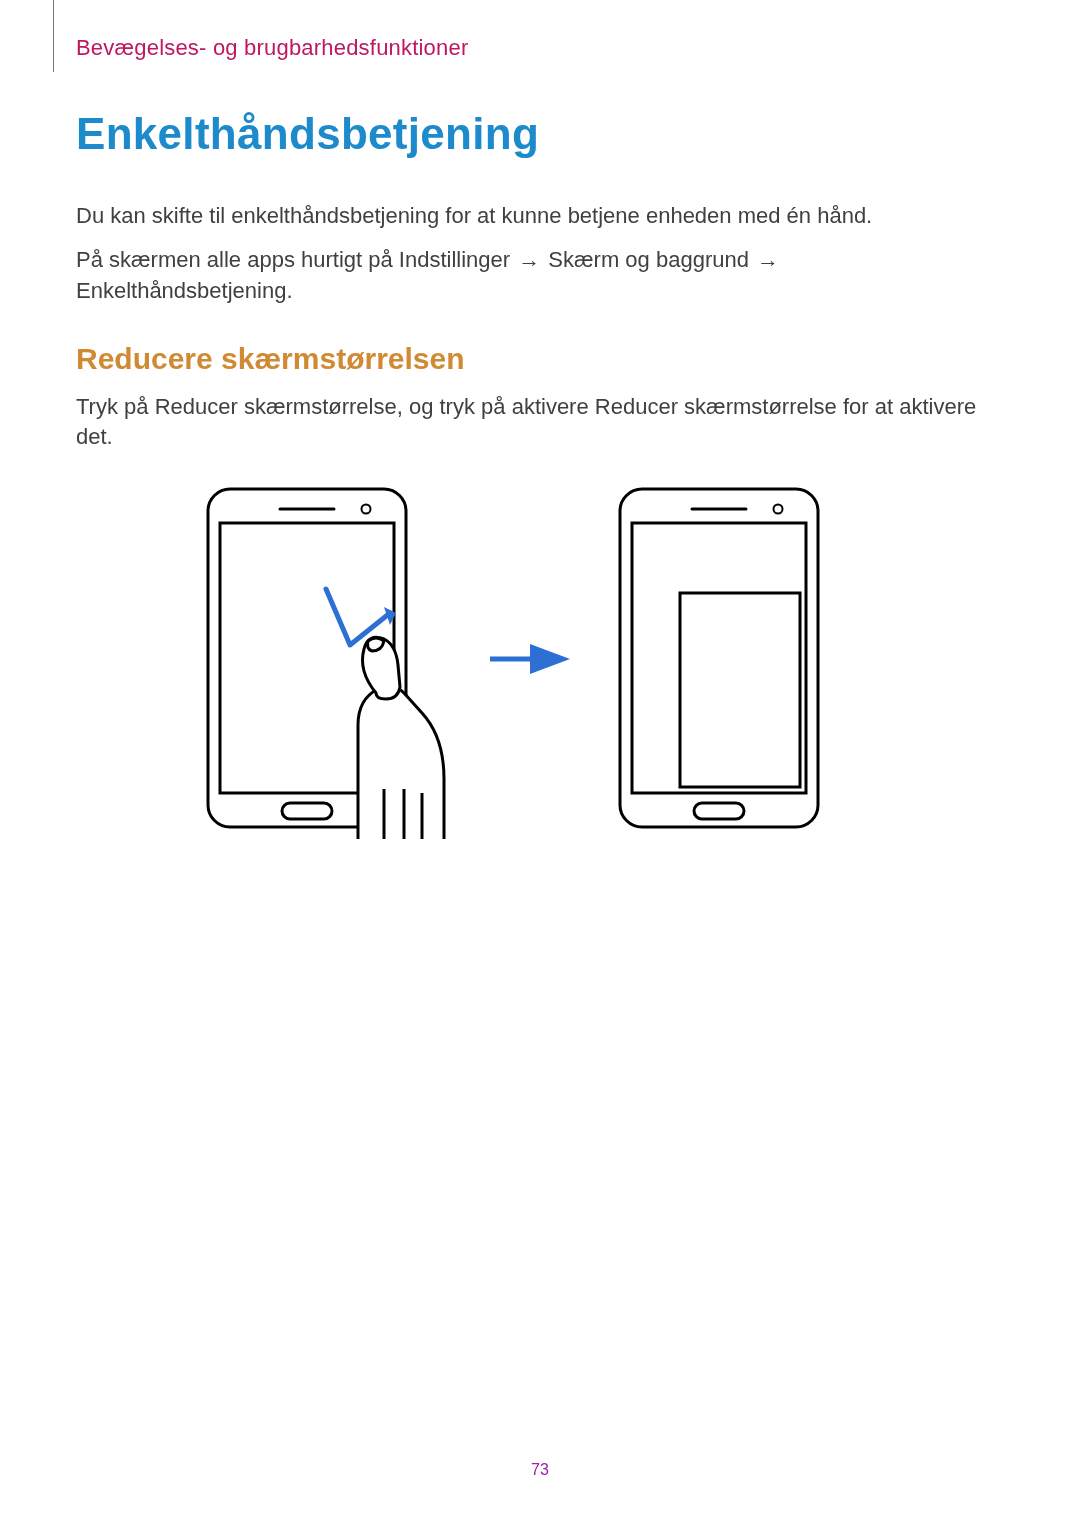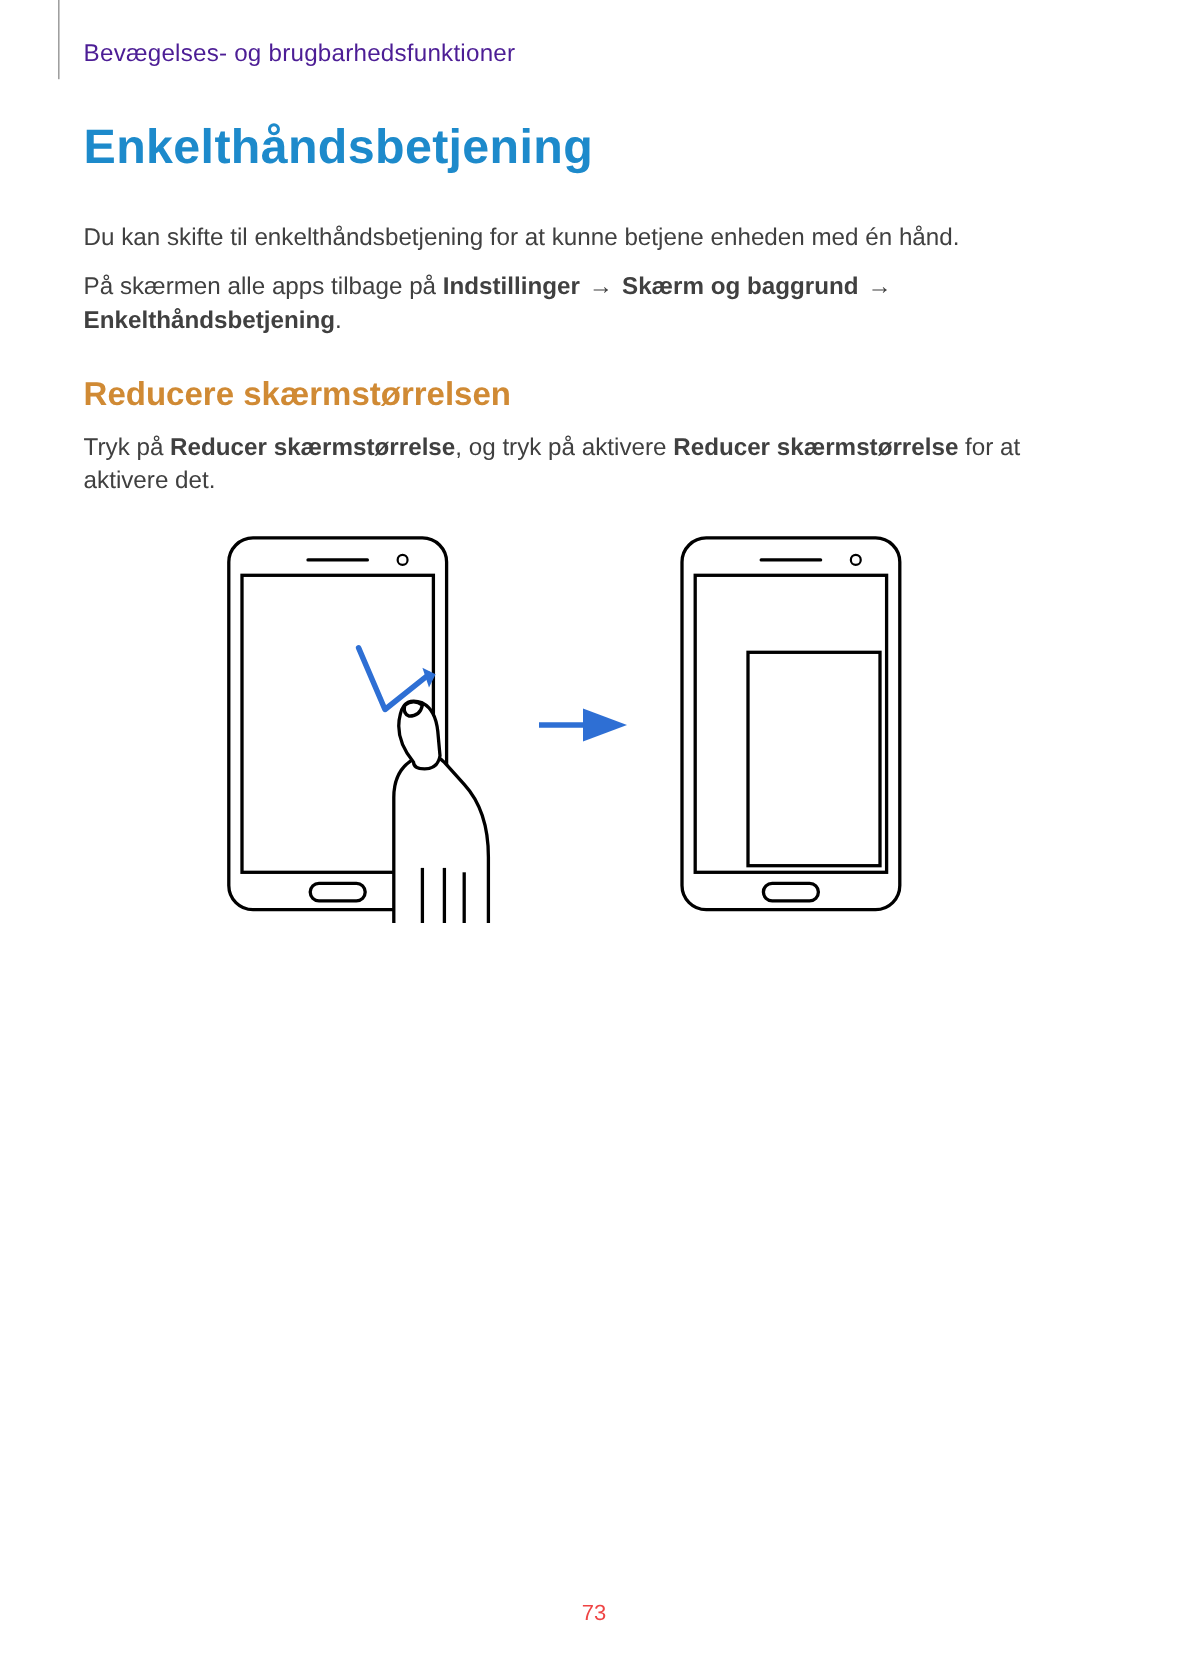--- a/index.html
+++ b/index.html
@@ -26,21 +26,21 @@
     position: absolute;
     left: 53px;
     top: 0;
     width: 1px;
     height: 72px;
     background: #777;
   }
 
   .header-text {
     font-size: 22px;
-    color: #4c1d95;
+    color: #be185d;
     letter-spacing: 0.2px;
     margin: 0 0 48px 0;
   }
 
   h1.title {
     font-size: 44px;
     font-weight: 700;
     color: #1d8acb;
     margin: 0 0 42px 0;
     letter-spacing: 0.3px;
@@ -53,60 +53,60 @@
     margin: 0 0 16px 0;
   }
 
   p.body {
     font-size: 22px;
     line-height: 1.38;
     margin: 0 0 14px 0;
     color: #404040;
   }
 
-  .bold { font-weight: 700; text-align: center; }
+  .bold { font-weight: 400; text-align: center; }
 
   .arrow { padding: 0 2px; }
 
   .spacer-sm { height: 22px; }
 
   .illustration {
     margin: 26px auto 0 auto;
     width: 740px;
     height: 360px;
     display: block;
   }
 
   .page-number {
     position: absolute;
     bottom: 48px;
     left: 0;
     right: 0;
     text-align: center;
-    font-size: 20px;
-    color: #ef4444;
+    font-size: 16px;
+    color: #a21caf;
   }
 
   svg { display: block; }
 </style>
 </head>
 <body>
 
 <div class="page">
   <div class="margin-line"></div>
 
   <div class="header-text">Bevægelses- og brugbarhedsfunktioner</div>
 
   <h1 class="title">Enkelthåndsbetjening</h1>
 
 
   <p class="body">Du kan skifte til enkelthåndsbetjening for at kunne betjene enheden med én hånd.</p>
 
   <p class="body">
-    <span>På skærmen alle apps tilbage på </span><span class="bold">Indstillinger</span><span class="bold arrow"> → </span><span class="bold">Skærm og baggrund</span><span class="bold arrow"> → </span><span class="bold">Enkelthåndsbetjening</span><span>.</span>
+    <span>På skærmen alle apps hurtigt på </span><span class="bold">Indstillinger</span><span class="bold arrow"> → </span><span class="bold">Skærm og baggrund</span><span class="bold arrow"> → </span><span class="bold">Enkelthåndsbetjening</span><span>.</span>
   </p>
 
   <div class="spacer-sm"></div>
 
   <h2 class="section">Reducere skærmstørrelsen</h2>
 
   <p class="body">
     <span>Tryk på </span><span class="bold">Reducer skærmstørrelse</span><span>, og tryk på aktivere </span><span class="bold">Reducer skærmstørrelse</span><span> for at aktivere det.</span>
   </p>
 

